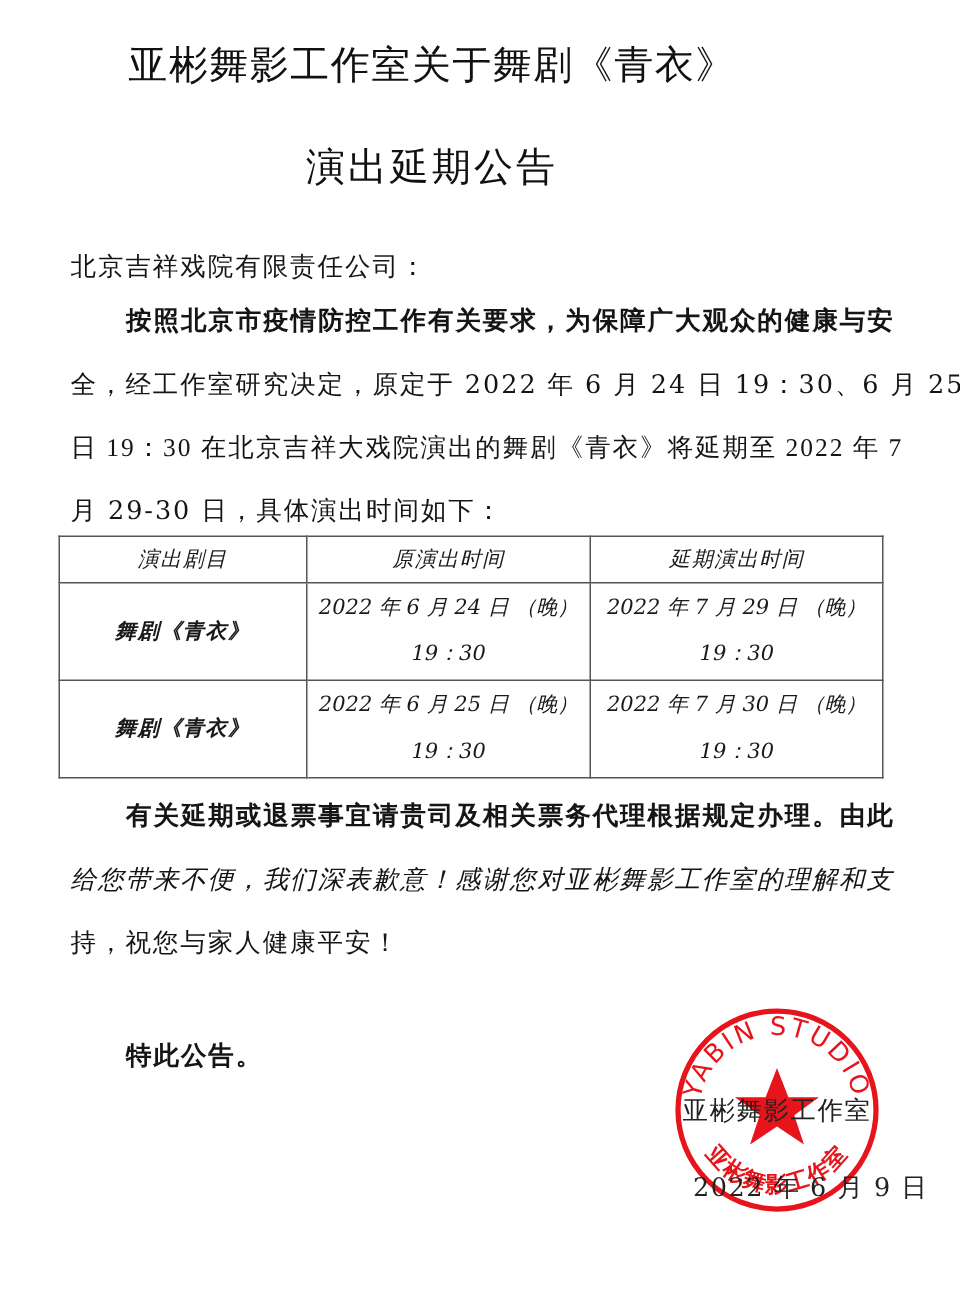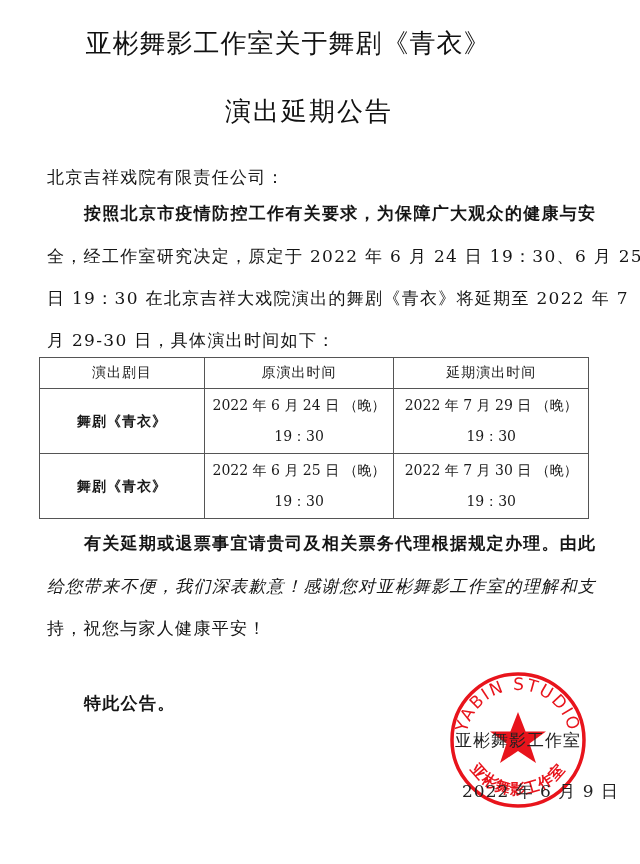--- a/index.html
+++ b/index.html
@@ -20,40 +20,41 @@
       left: 0;
       width: 576px;
       text-align: center;
       font-family: "DejaVu Sans", "Liberation Sans", sans-serif;
       font-size: 26px;
       letter-spacing: 1px;
       color: #111;
       white-space: nowrap;
     }
     .title-main { top: 26px; }
-    .title-sub { top: 94px; letter-spacing: 2px; margin-left: 21px; }
+    .title-sub { top: 94px; letter-spacing: 2px; }
 
     .body-line {
       position: absolute;
       left: 47px;
       font-size: 17px;
       letter-spacing: 1.3px;
       white-space: nowrap;
       color: #151515;
     }
     .indent { left: 84px; font-weight: bold; }
 
     table.schedule {
       position: absolute;
       left: 39px;
       top: 357px;
       width: 550px;
       border-collapse: collapse;
       font-size: 14px;
       color: #1a1a1a;
+      font-style: italic;
     }
     table.schedule th, table.schedule td {
       border: 1.5px solid #555;
       text-align: center;
       padding: 0;
     }
     table.schedule th {
       font-weight: normal;
       height: 30px;
       letter-spacing: 1px;
@@ -96,21 +97,21 @@
 
 <div>
 
   <div class="title title-main">亚彬舞影工作室关于舞剧《青衣》</div>
   <div class="title title-sub">演出延期公告</div>
 
   <div class="body-line" style="top:166px;">北京吉祥戏院有限责任公司：</div>
 
   <div class="body-line indent" style="top:202px;">按照北京市疫情防控工作有关要求，为保障广大观众的健康与安</div>
   <div class="body-line" style="top:245px;">全，经工作室研究决定，原定于 2022 年 6 月 24 日 19：30、6 月 25</div>
-  <div class="body-line" style="top:287px;">日 19：30 在北京吉祥大戏院演出的舞剧《青衣》将延期至 2022 年 7</div>
+  <div class="body-line" style="top:287px;font-family:Liberation Serif, serif;">日 19：30 在北京吉祥大戏院演出的舞剧《青衣》将延期至 2022 年 7</div>
   <div class="body-line" style="top:329px;">月 29-30 日，具体演出时间如下：</div>
 
   <table class="schedule">
     <thead>
       <tr>
         <th class="col1">演出剧目</th>
         <th class="col2">原演出时间</th>
         <th class="col3">延期演出时间</th>
       </tr>
     </thead>

